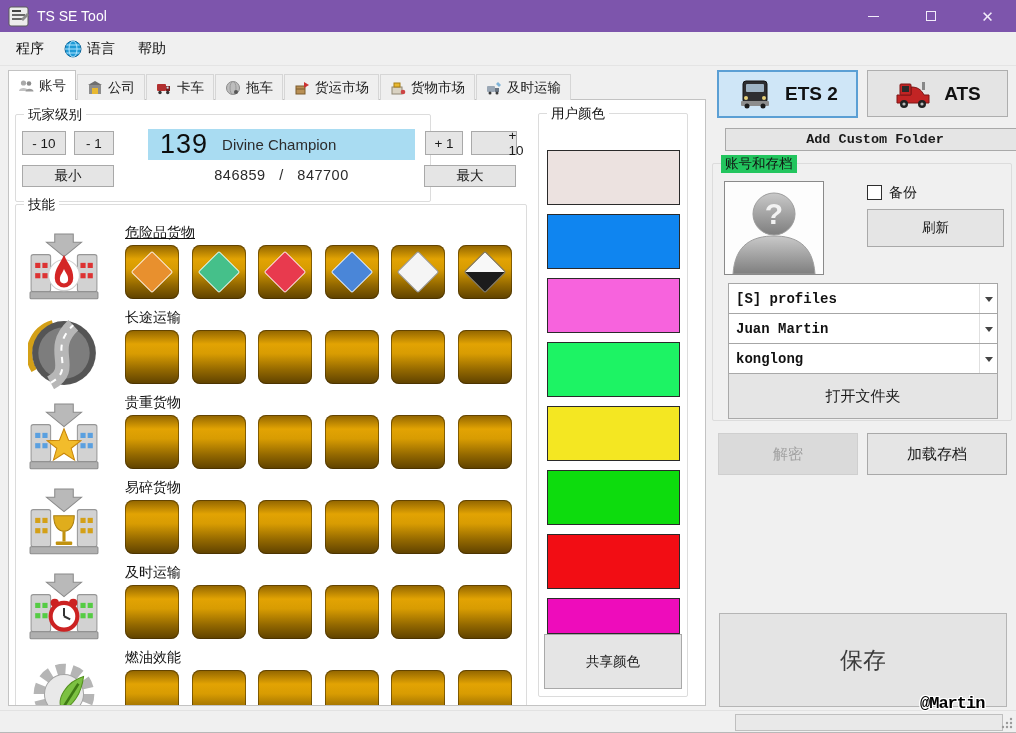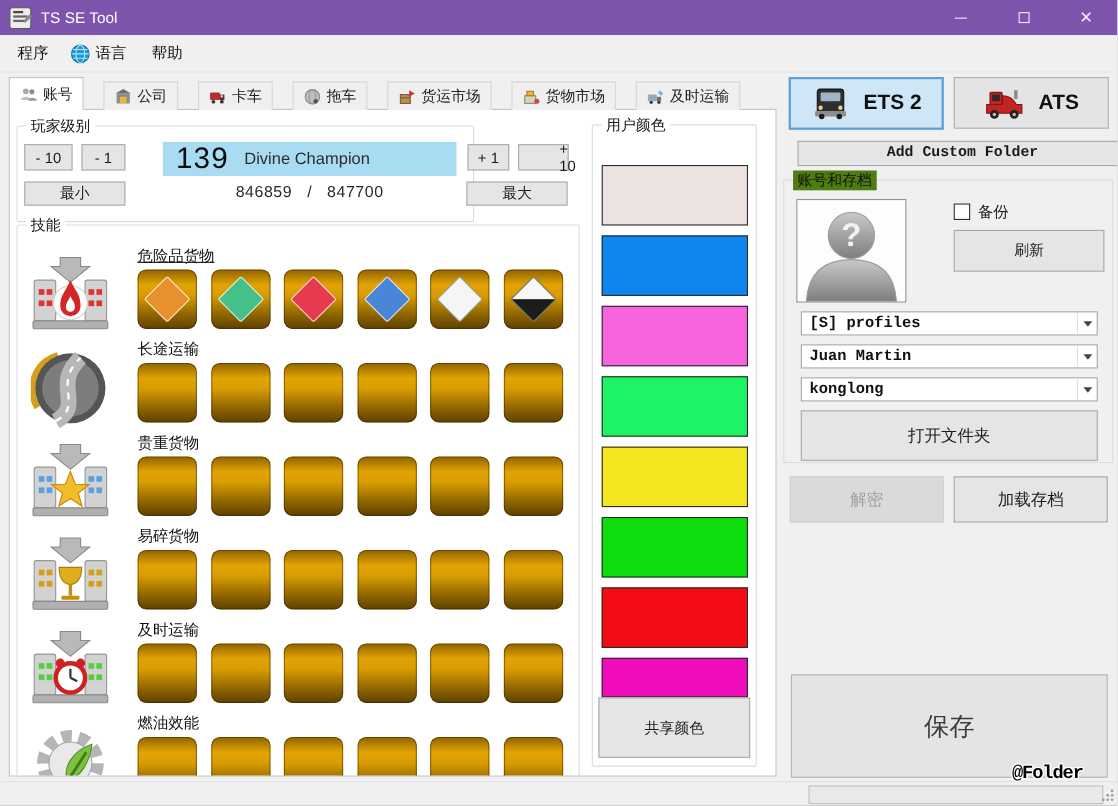--- a/index.html
+++ b/index.html
@@ -16,29 +16,29 @@
   .titlebar .title { color:#ffffff; font-size:14px; }
   .wincontrols { position:absolute; right:0; top:0; height:32px; display:flex; }
   .winbtn { width:57px; height:32px; display:flex; align-items:center; justify-content:center; color:#f2ecfa; }
   .winbtn .minus { width:11px; height:0; border-top:1px solid #f2ecfa; display:block; }
   .winbtn .square { width:10px; height:10px; border:1px solid #f2ecfa; display:block; }
   .winbtn .cross { font-size:15px; line-height:1; }
   
   .menubar { position:absolute; left:0; top:32px; width:1016px; height:34px; background:#f0f0f0; border-bottom:1px solid #e4e4e4; }
   .menuitem { position:absolute; top:0; height:34px; display:flex; align-items:center; gap:5px; padding:12px 6px; font-size:14px; color:#111; }
   
-  .tabstrip { position:absolute; left:8px; top:71px; height:29px; display:flex; align-items:flex-end; z-index:3;gap:17px; }
+  .tabstrip { position:absolute; left:8px; top:71px; height:29px; display:flex; align-items:flex-end; z-index:3; }
   .tab { height:26px; display:flex; align-items:center; gap:5px; padding:0 9px; background:#efefef; border:1px solid #d6d6d6; border-bottom:none; margin-right:1px; font-size:13.5px; color:#222; }
   .tab.active { height:30px; background:#ffffff; border-color:#c3c3c3; position:relative; z-index:4; }
   .tab.active:after { content:""; position:absolute; left:0; right:0; bottom:-1px; height:2px; background:#fff; }
   
   .page { position:absolute; left:8px; top:99px; width:698px; height:607px; background:#ffffff; border:1px solid #c3c3c3; overflow:hidden; z-index:2; }
   .groupbox { position:absolute; border:1px solid #dcdcdc; border-radius:2px; }
   .grouplabel { position:absolute; top:-9px; left:8px; background:#ffffff; padding:0 4px; font-size:13.5px; color:#111; }
-  .groupbox.on-gray .grouplabel { background:#4d7c0f; }
+  .groupbox.on-gray .grouplabel { background:#22c55e; }
   
   .btn { display:flex; align-items:center; justify-content:center; background:#e5e5e5; border:1px solid #a9a9a9; color:#1a1a1a; font-size:13.5px; cursor:default; }
   .btn.disabled { background:#dadada; border-color:#cfcfcf; color:#a2a2a2; }
   
   .levelbox { position:absolute; background:#a9dcf2; display:flex; align-items:center; }
   .levelnum { font-size:27px; color:#0d0d0d; padding:0 14px 0 12px; letter-spacing:1px; }
   .rank { font-size:15px; color:#2c2c2c; }
   .xp { position:absolute; text-align:center; font-size:14.5px; color:#2a2a2a; letter-spacing:.5px; }
   
   .skill-label { position:absolute; font-size:14px; color:#111; }
@@ -49,21 +49,21 @@
   }
   .diamond { width:30px; height:30px; transform:rotate(45deg); border-radius:2px; }
   .skill-icon { position:absolute; width:72px; height:72px; }
   
   .swatch { position:absolute; left:8px; width:133px; height:55px; border:1px solid #2a2a2a; }
   
   .game-btn { position:absolute; display:flex; align-items:center; justify-content:center; gap:12px; font-size:19px; font-weight:bold; color:#111; }
   .game-btn.selected { background:#cfe6f7; border:2px solid #5b9fd4; }
   .game-btn.normal { background:#e4e4e4; border:1px solid #aeaeae; }
   .mono { font-family:"Liberation Mono","DejaVu Sans Mono",monospace; }
-  .dropdown { position:absolute; height:22px; background:#ffffff; border:1px solid #a6a6a6; display:flex; align-items:center; }
+  .dropdown { position:absolute; height:32px; background:#ffffff; border:1px solid #a6a6a6; display:flex; align-items:center; }
   .dropdown .dd-text { flex:1; padding:0 7px; font-size:14px; font-weight:600; font-family:"Liberation Mono","DejaVu Sans Mono",monospace; color:#111; white-space:nowrap; overflow:hidden; }
   .dd-arrow { width:18px; height:100%; display:flex; align-items:center; justify-content:center; border-left:1px solid #e0e0e0; }
   .dd-arrow:before { content:""; border-left:4px solid transparent; border-right:4px solid transparent; border-top:5px solid #444; }
   .checkbox { position:absolute; width:15px; height:15px; background:#fff; border:1.5px solid #2e2e2e; }
   .avatar-frame { position:absolute; border:1px solid #8a8a8a; background:#fdfdfd; }
   
   .statusbar { position:absolute; left:0; top:710px; width:1016px; height:23px; background:#f0f0f0; border-top:1px solid #e2e2e2; }
   .status-elem { position:absolute; background:#e9e9e9; border:1px solid #bfbfbf; }
   .watermark { position:absolute; left:920px; top:694px; font-family:"Liberation Mono","DejaVu Sans Mono",monospace;
     font-size:17px; font-weight:bold; color:#000; z-index:9; letter-spacing:-1px;
@@ -450,14 +450,14 @@
   </div>
   <svg class="grip" viewBox="0 0 14 14">
     <circle cx="11" cy="3" r="1.2" fill="#9a9a9a"></circle>
       <circle cx="11" cy="7" r="1.2" fill="#9a9a9a"></circle>
     <circle cx="11" cy="11" r="1.2" fill="#9a9a9a"></circle>
       <circle cx="7" cy="7" r="1.2" fill="#9a9a9a"></circle>
     <circle cx="7" cy="11" r="1.2" fill="#9a9a9a"></circle>
       <circle cx="3" cy="11" r="1.2" fill="#9a9a9a"></circle>
   </svg>
 
-  <div class="watermark">@Folder</div>
+  <div class="watermark">@Martin</div>
 </div>
 
 </body></html>

